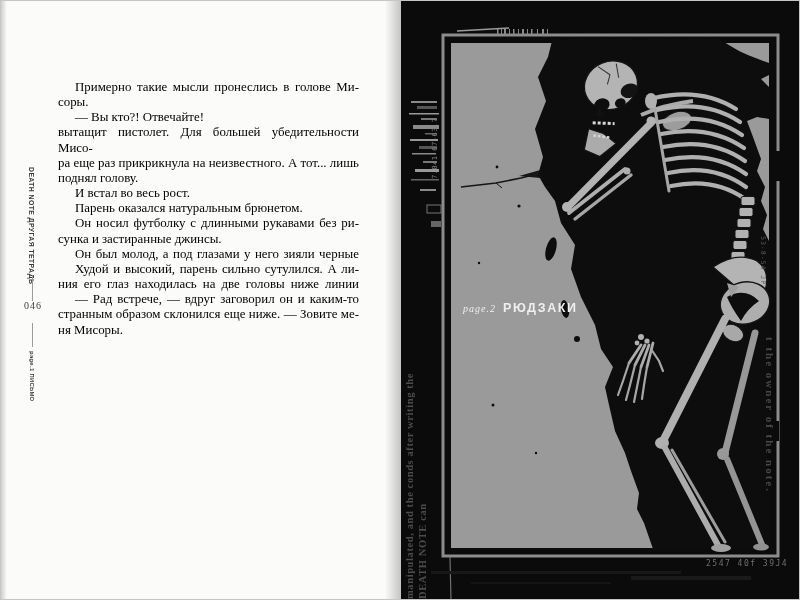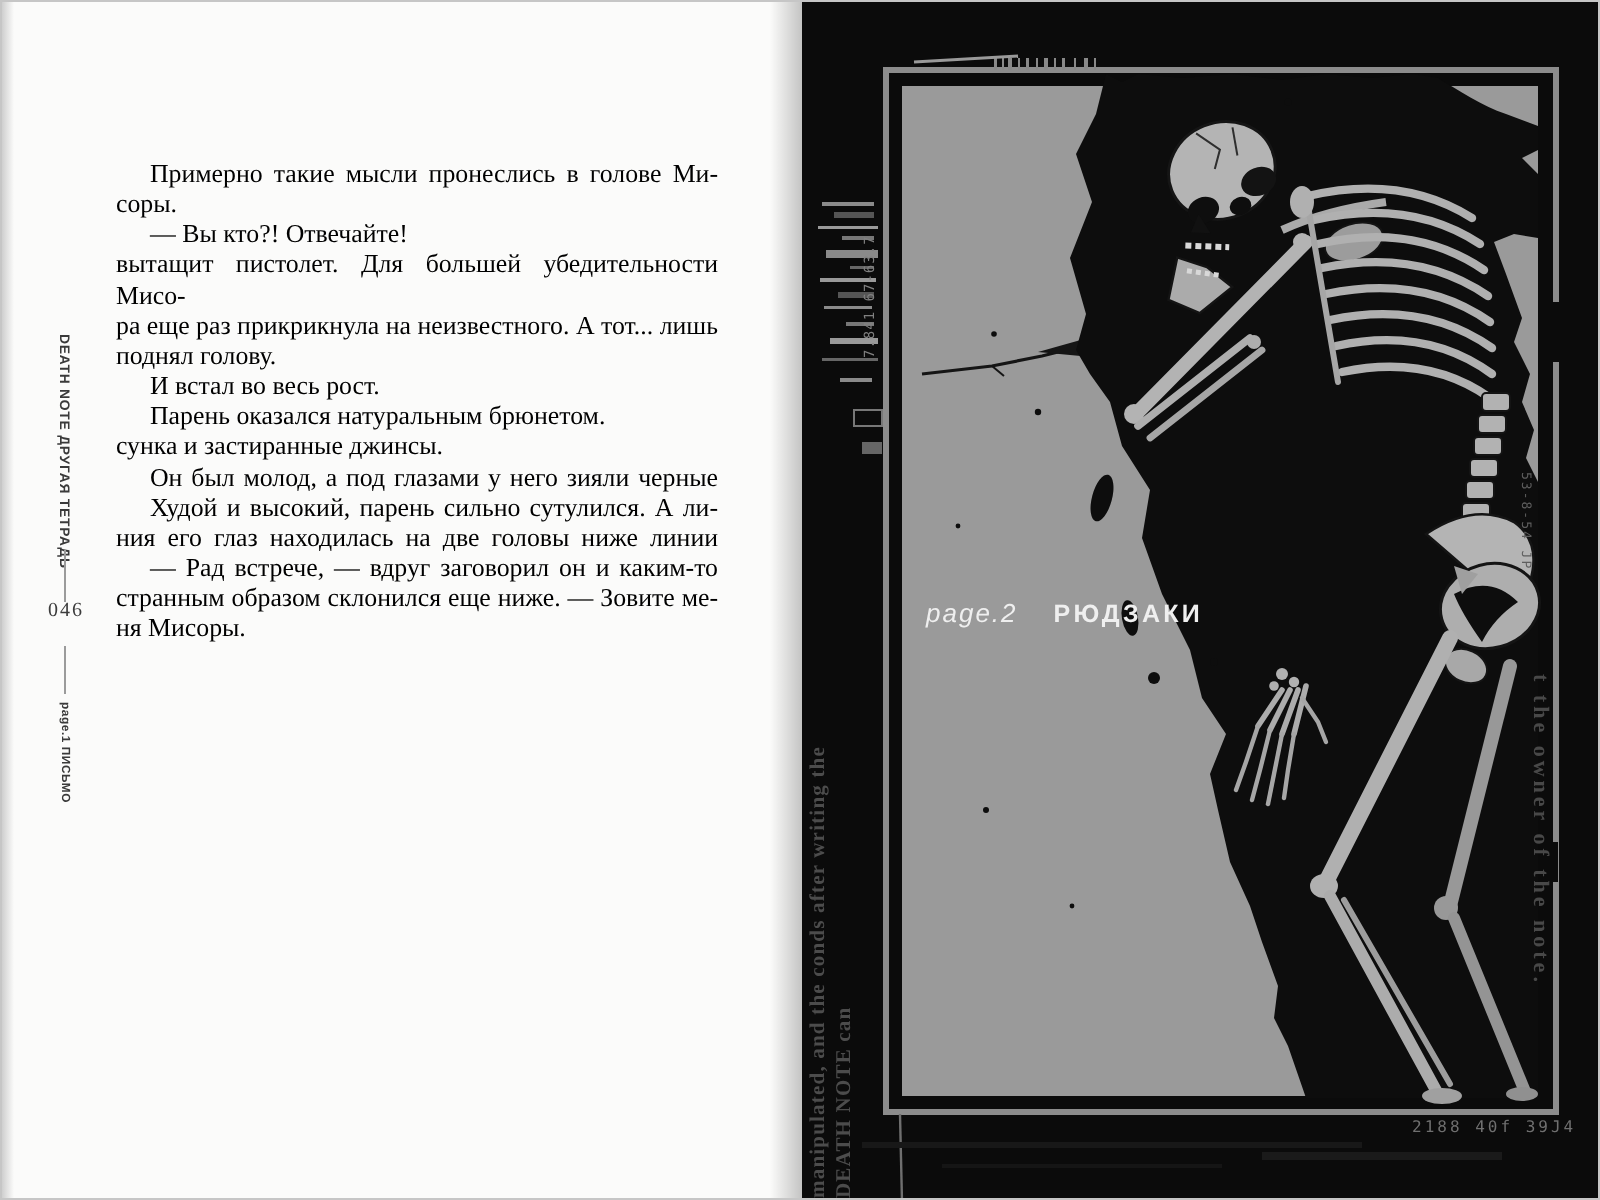--- a/index.html
+++ b/index.html
@@ -29,21 +29,21 @@
       font-size:10px;letter-spacing:1px;color:#3c3c3c;}
   .chapter-label{position:absolute;left:37px;top:350px;width:52px;height:12px;
       font-family:"Liberation Sans",sans-serif;font-weight:bold;font-size:5.9px;
       letter-spacing:0.3px;color:#3a3a3a;line-height:12px;}
   
   .page-right{position:absolute;left:400px;top:0;width:400px;height:600px;
               background:#0b0b0b;overflow:hidden;}
   .page-right svg{position:absolute;left:0;top:0;}
   .art-chapter-label{position:absolute;left:62px;top:297px;color:#efefef;
       font-family:"Liberation Sans",sans-serif;white-space:nowrap;}
-  .art-chapter-label .pfx{font-style:italic;font-size:13px;letter-spacing:1px;margin-right:18px;}
+  .art-chapter-label .pfx{font-style:italic;font-size:10px;letter-spacing:1px;margin-right:7px;font-family:Liberation Serif, serif;}
   .art-chapter-label .ttl{font-weight:bold;font-size:12.5px;letter-spacing:1.6px;margin-top:25px;}
   .gothic{font-family:"Liberation Serif",serif;font-weight:bold;color:#4c4c4c;}
   .gothic-left{position:absolute;left:2px;top:598px;width:260px;height:40px;
       transform:rotate(-90deg);transform-origin:left top;
       font-size:10.5px;line-height:13px;letter-spacing:0.6px;}
   .gothic-right{position:absolute;left:376px;top:336px;width:244px;height:24px;
       transform:rotate(90deg);transform-origin:left top;overflow:hidden;
       font-size:11px;line-height:14px;letter-spacing:2px;color:#484848;}
   .code{font-family:"DejaVu Sans Mono",monospace;}
   .corner-code{position:absolute;left:305px;top:558px;font-size:8px;
@@ -65,20 +65,21 @@
 
     <div class="textblock">
       <div class="line ind fill">Примерно такие мысли пронеслись в голове Ми-</div>
       <div class="line">соры.</div>
       <div class="line ind">— Вы кто?! Отвечайте!</div>
       <div class="line fill">вытащит пистолет. Для большей убедительности Мисо-</div>
       <div class="line fill">ра еще раз прикрикнула на неизвестного. А тот... лишь</div>
       <div class="line">поднял голову.</div>
       <div class="line ind">И встал во весь рост.</div>
       <div class="line ind">Парень оказался натуральным брюнетом.</div>
+      <div class="line ind fill">Он носил футболку с длинными рукавами без ри-</div>
       <div class="line">сунка и застиранные джинсы.</div>
       <div class="line ind fill">Он был молод, а под глазами у него зияли черные</div>
       <div class="line ind fill">Худой и высокий, парень сильно сутулился. А ли-</div>
       <div class="line fill">ния его глаз находилась на две головы ниже линии</div>
       <div class="line ind fill">— Рад встрече, — вдруг заговорил он и каким-то</div>
       <div class="line fill">странным образом склонился еще ниже. — Зовите ме-</div>
       <div class="line">ня Мисоры.</div>
     </div>
 
     <div class="sidebar">
@@ -254,17 +255,17 @@
         <rect x="372" y="420" width="6" height="20" fill="#0b0b0b"></rect>
       </g>
     </svg>
 
     <div class="art-chapter-label">
       <span class="pfx">page.2</span><span class="ttl">РЮДЗАКИ</span>
     </div>
 
     <div class="gothic gothic-left">manipulated, and the conds after writing the DEATH NOTE can</div>
     <div class="gothic gothic-right">t the owner of the note.</div>
-    <div class="code corner-code">2188 40f 39J4</div>
+    <div class="code corner-code">2547 40f 39J4</div>
     <div class="code spine-code">7.841 67-63.7</div>
     <div class="code side-code">53-8-54 JP</div>
   </div>
 </div>
 
 </body></html>

